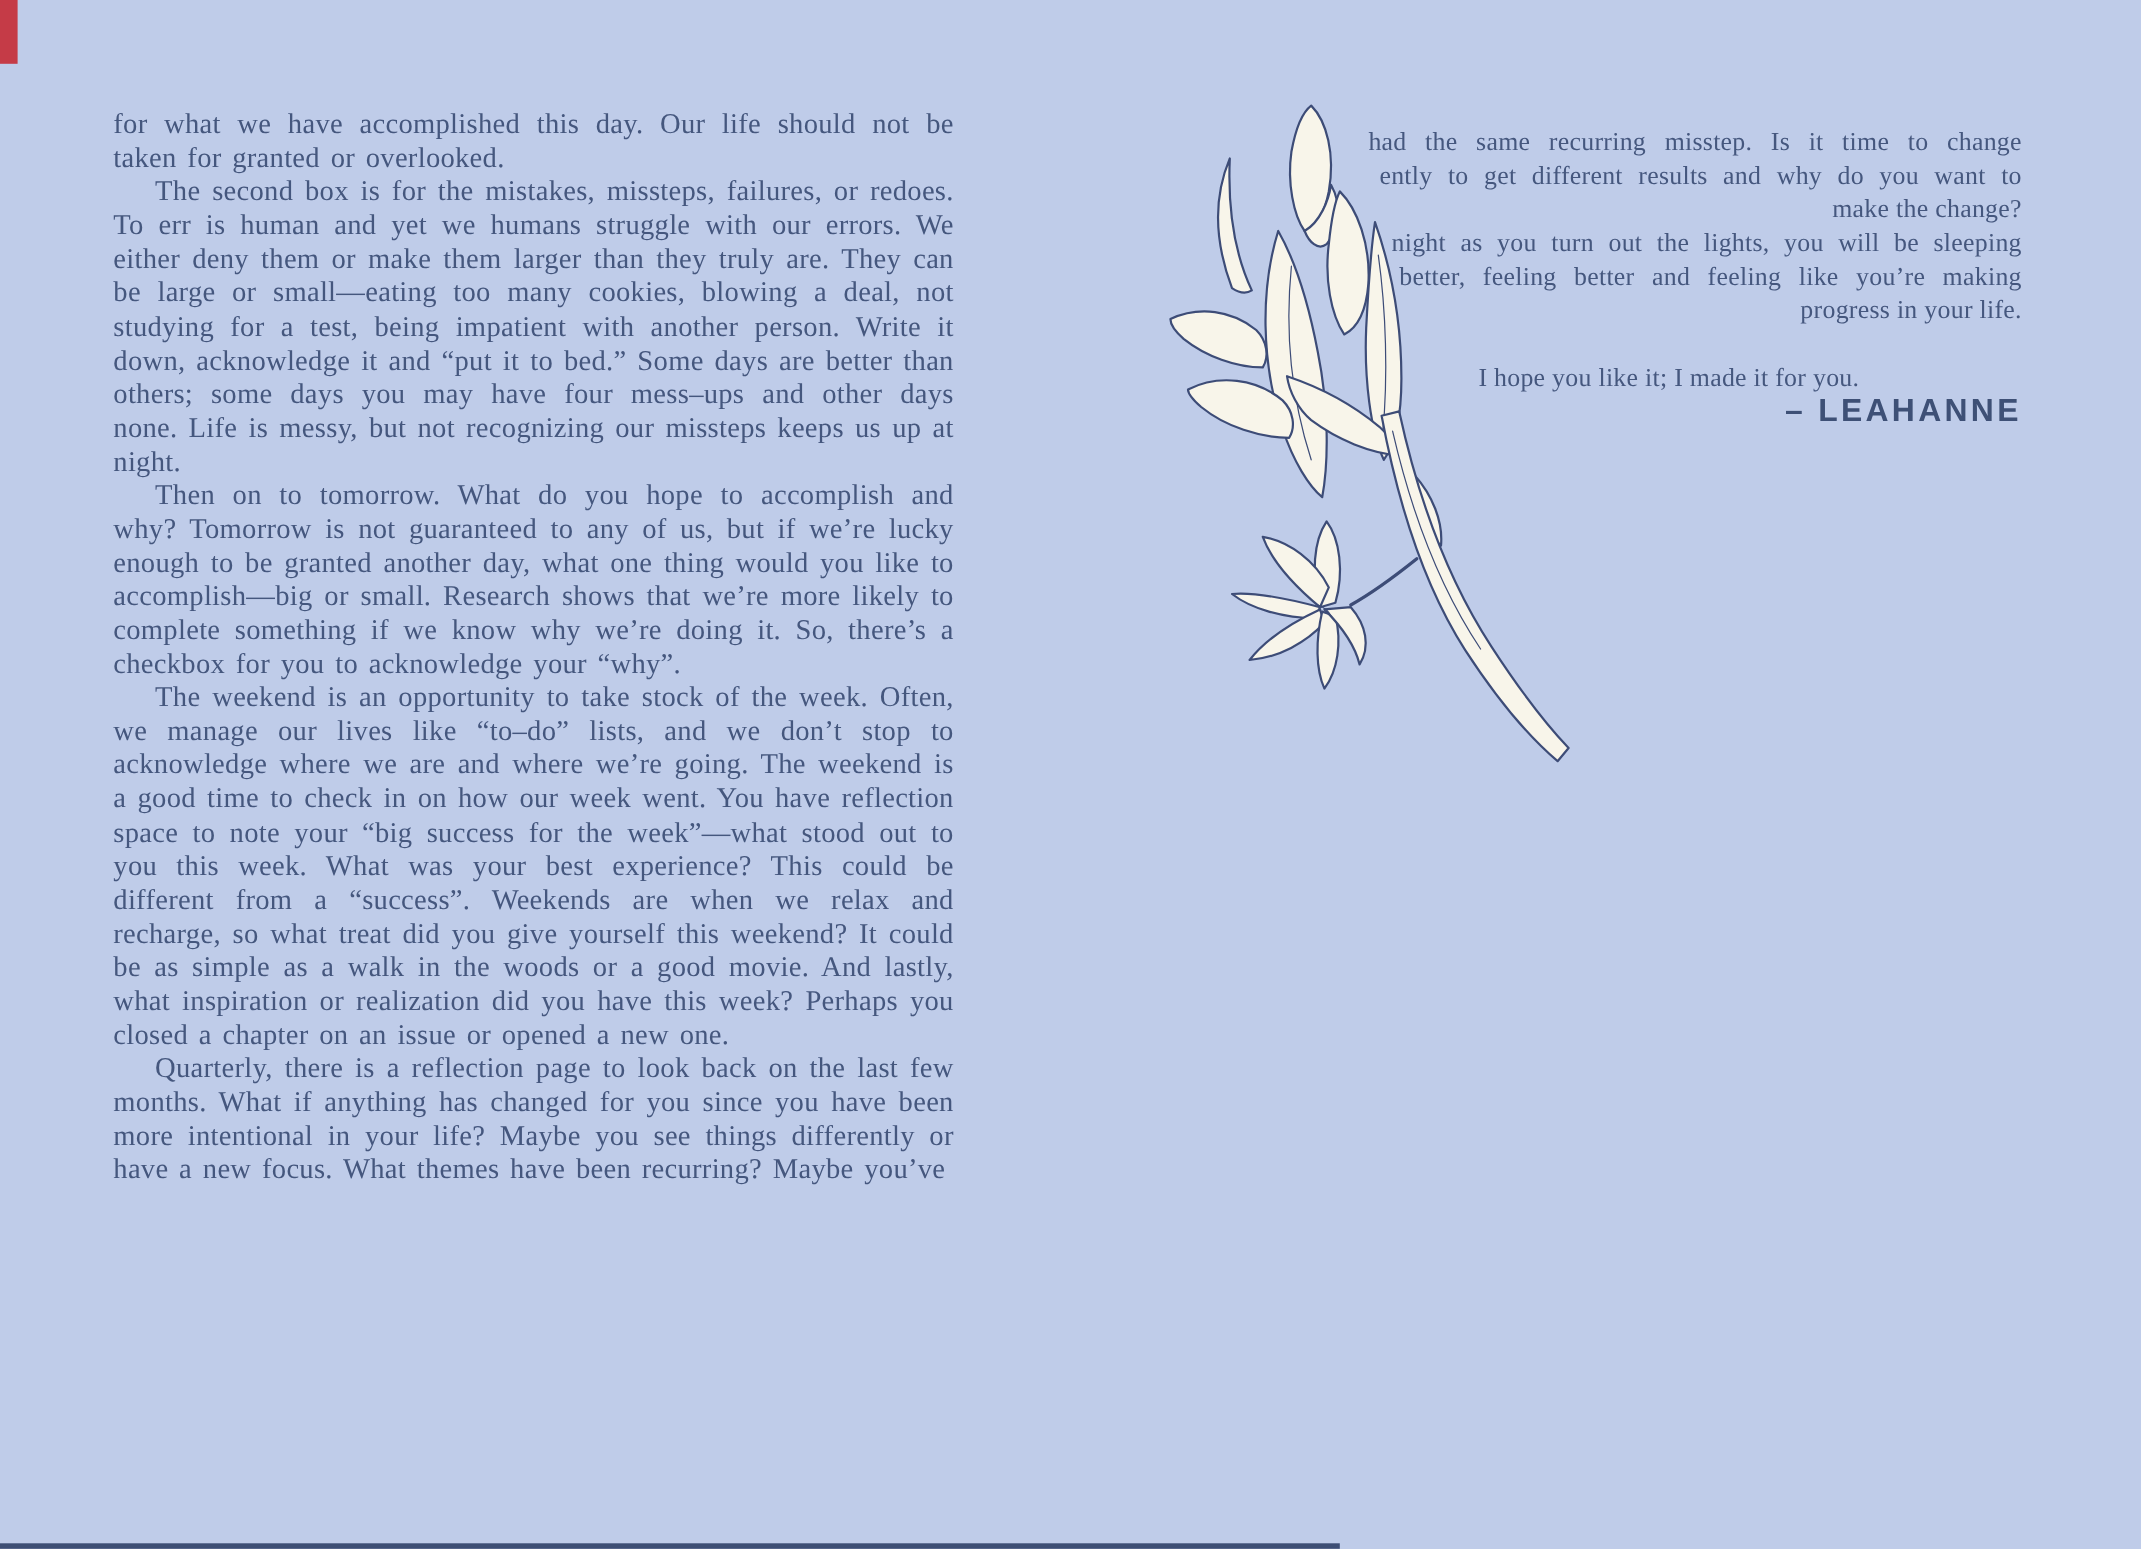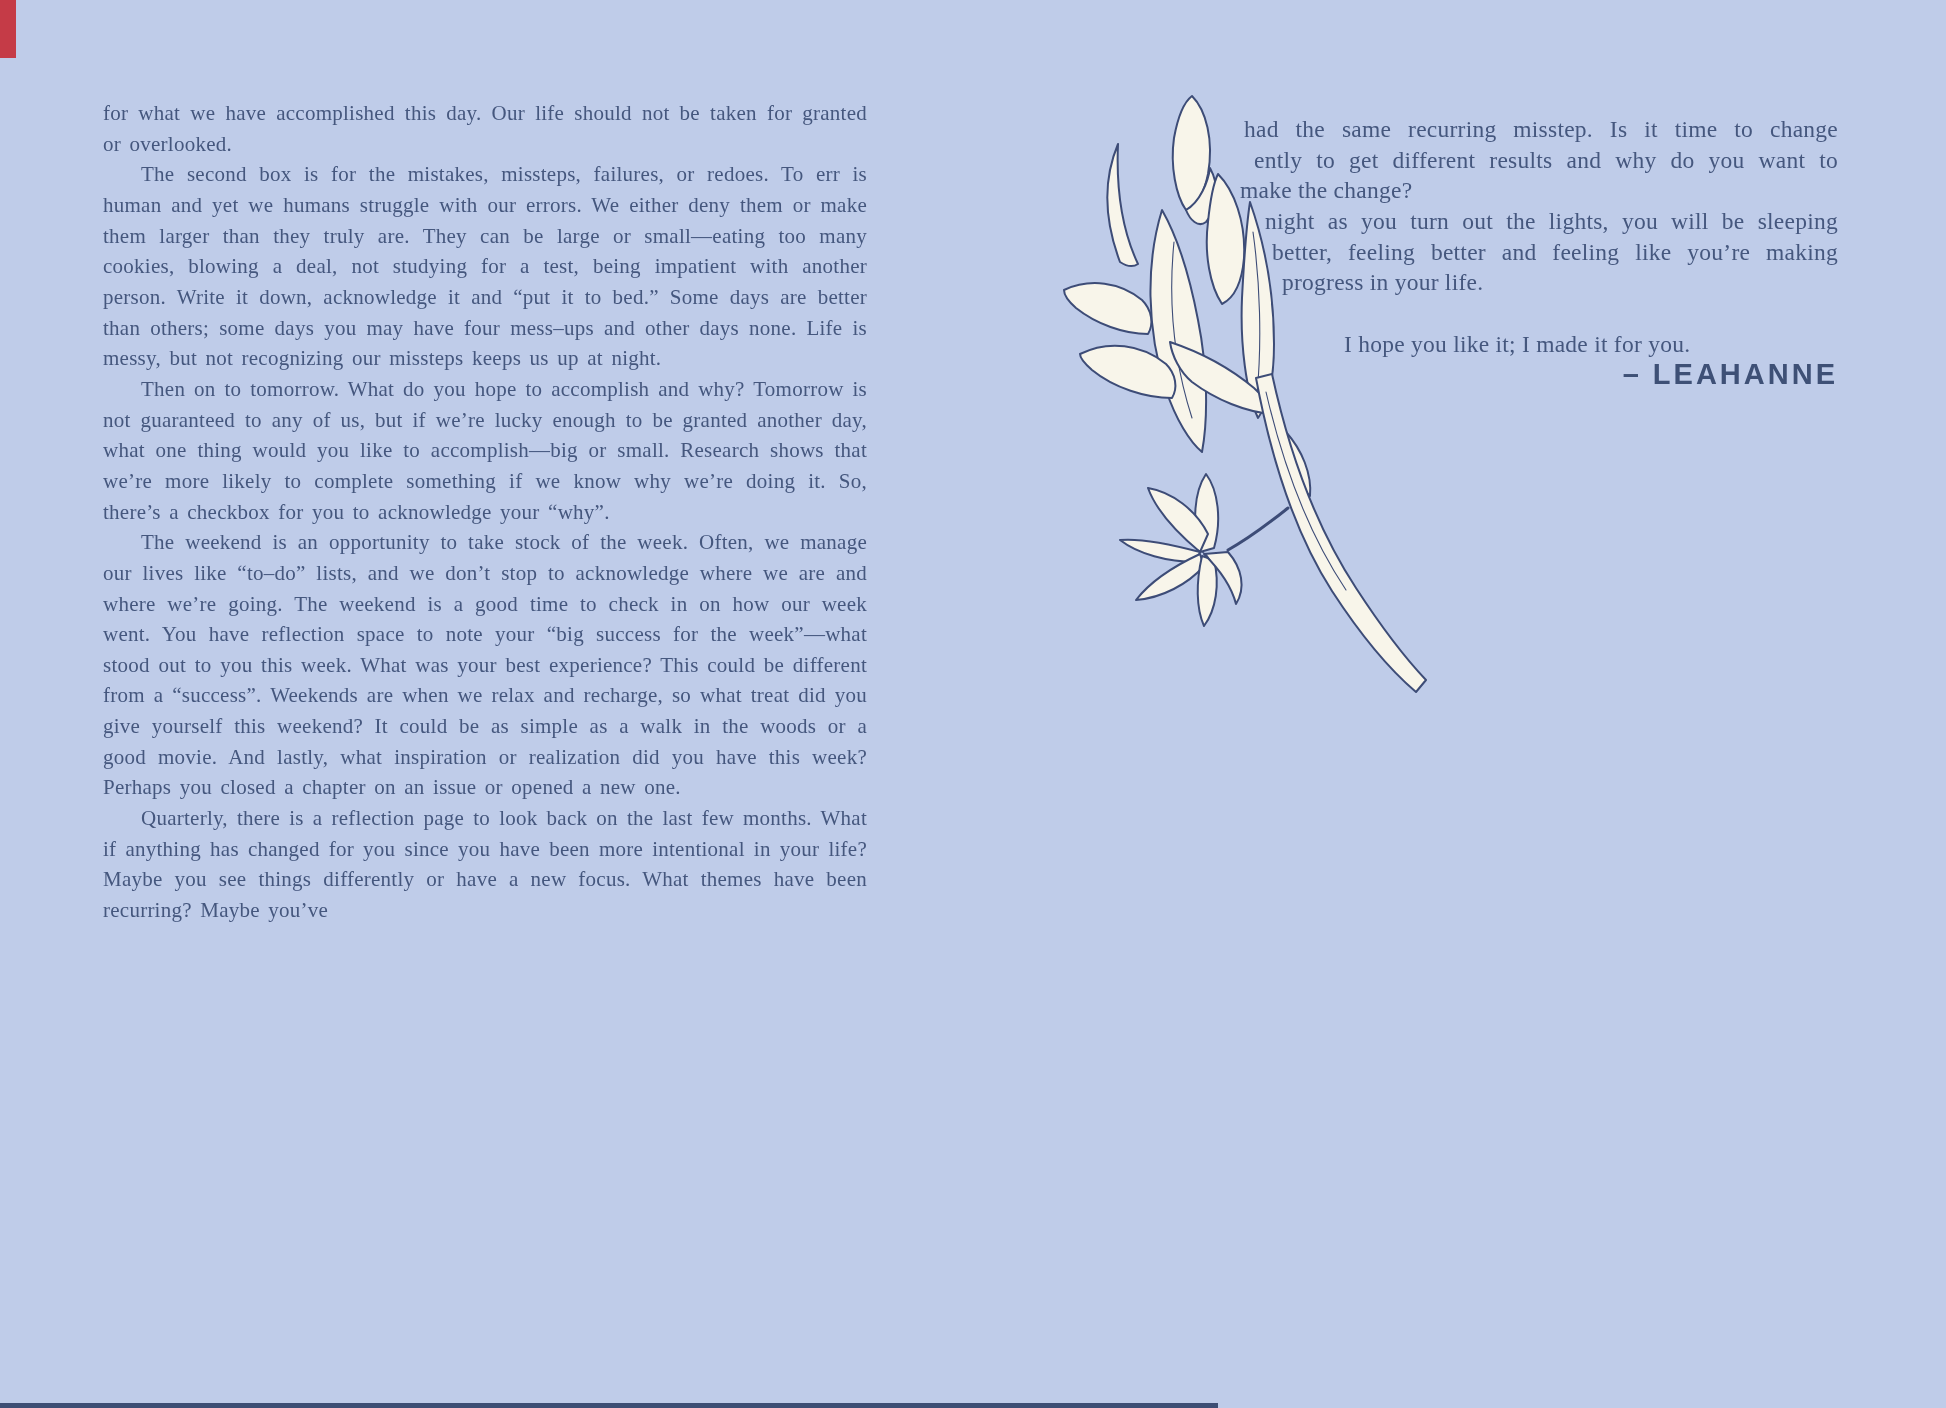--- a/index.html
+++ b/index.html
@@ -17,34 +17,34 @@
     background:var(--bg);
     overflow:hidden;
     font-family:"Liberation Serif","DejaVu Serif",serif;
     color:var(--ink);
   }
   .spread{position:relative;width:1946px;height:1408px;}
 
   
   .left-text{
     position:absolute;left:103px;top:98px;width:764px;
-    font-size:21px;line-height:30.65px;
+    font-size:26px;line-height:30.65px;
     text-align:justify;
     word-spacing:3px;letter-spacing:0.25px;
   }
   .left-text p{margin:0;}
   .left-text p.indent{text-indent:38px;}
 
   
   .right-text{
     position:absolute;left:1240px;top:114px;width:598px;
     font-size:23.5px;line-height:30.65px;
     letter-spacing:0.25px;
   }
-  .rline{white-space:nowrap;}
+  .rline{white-space:nowrap;text-align:right;}
   .rline.just{white-space:normal;text-align:justify;text-align-last:justify;}
   .spacer-line{height:30.65px;}
   .closing-line{white-space:nowrap;}
   .signature{
     font-family:"Liberation Sans","DejaVu Sans",sans-serif;
     font-weight:bold;
     font-size:29px;line-height:30.65px;
     letter-spacing:3px;
     text-align:right;
     color:var(--sig);

